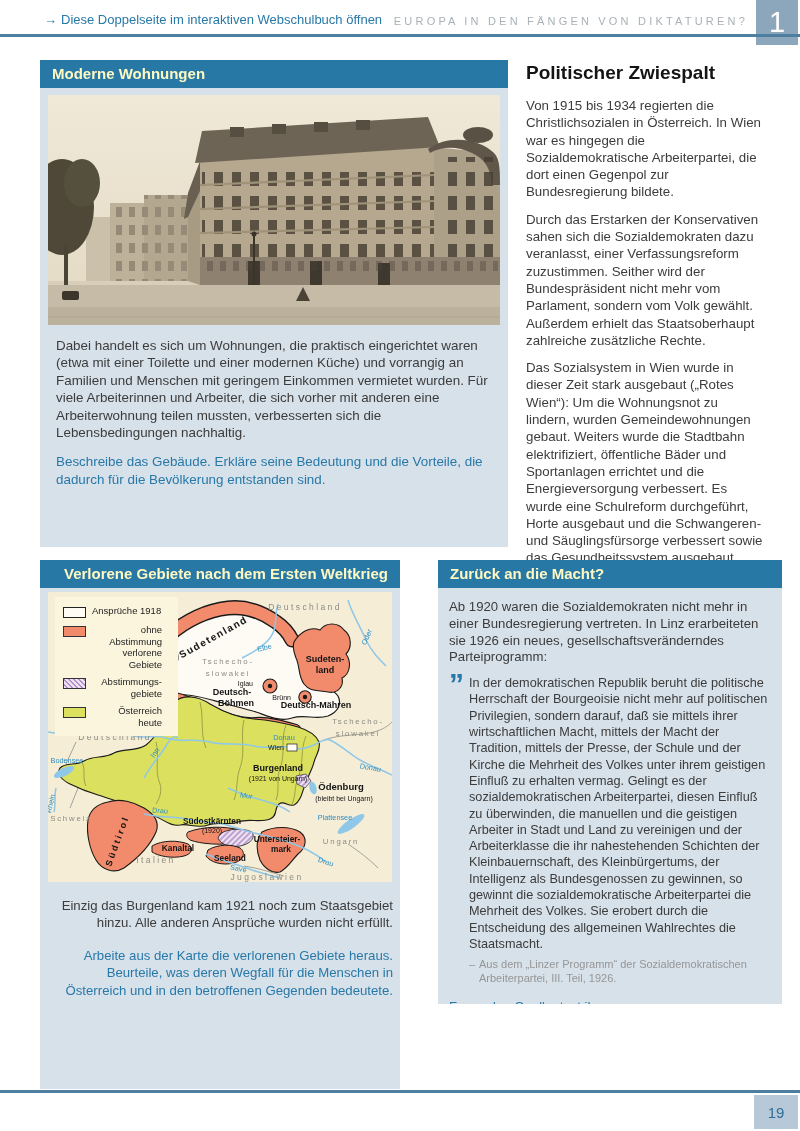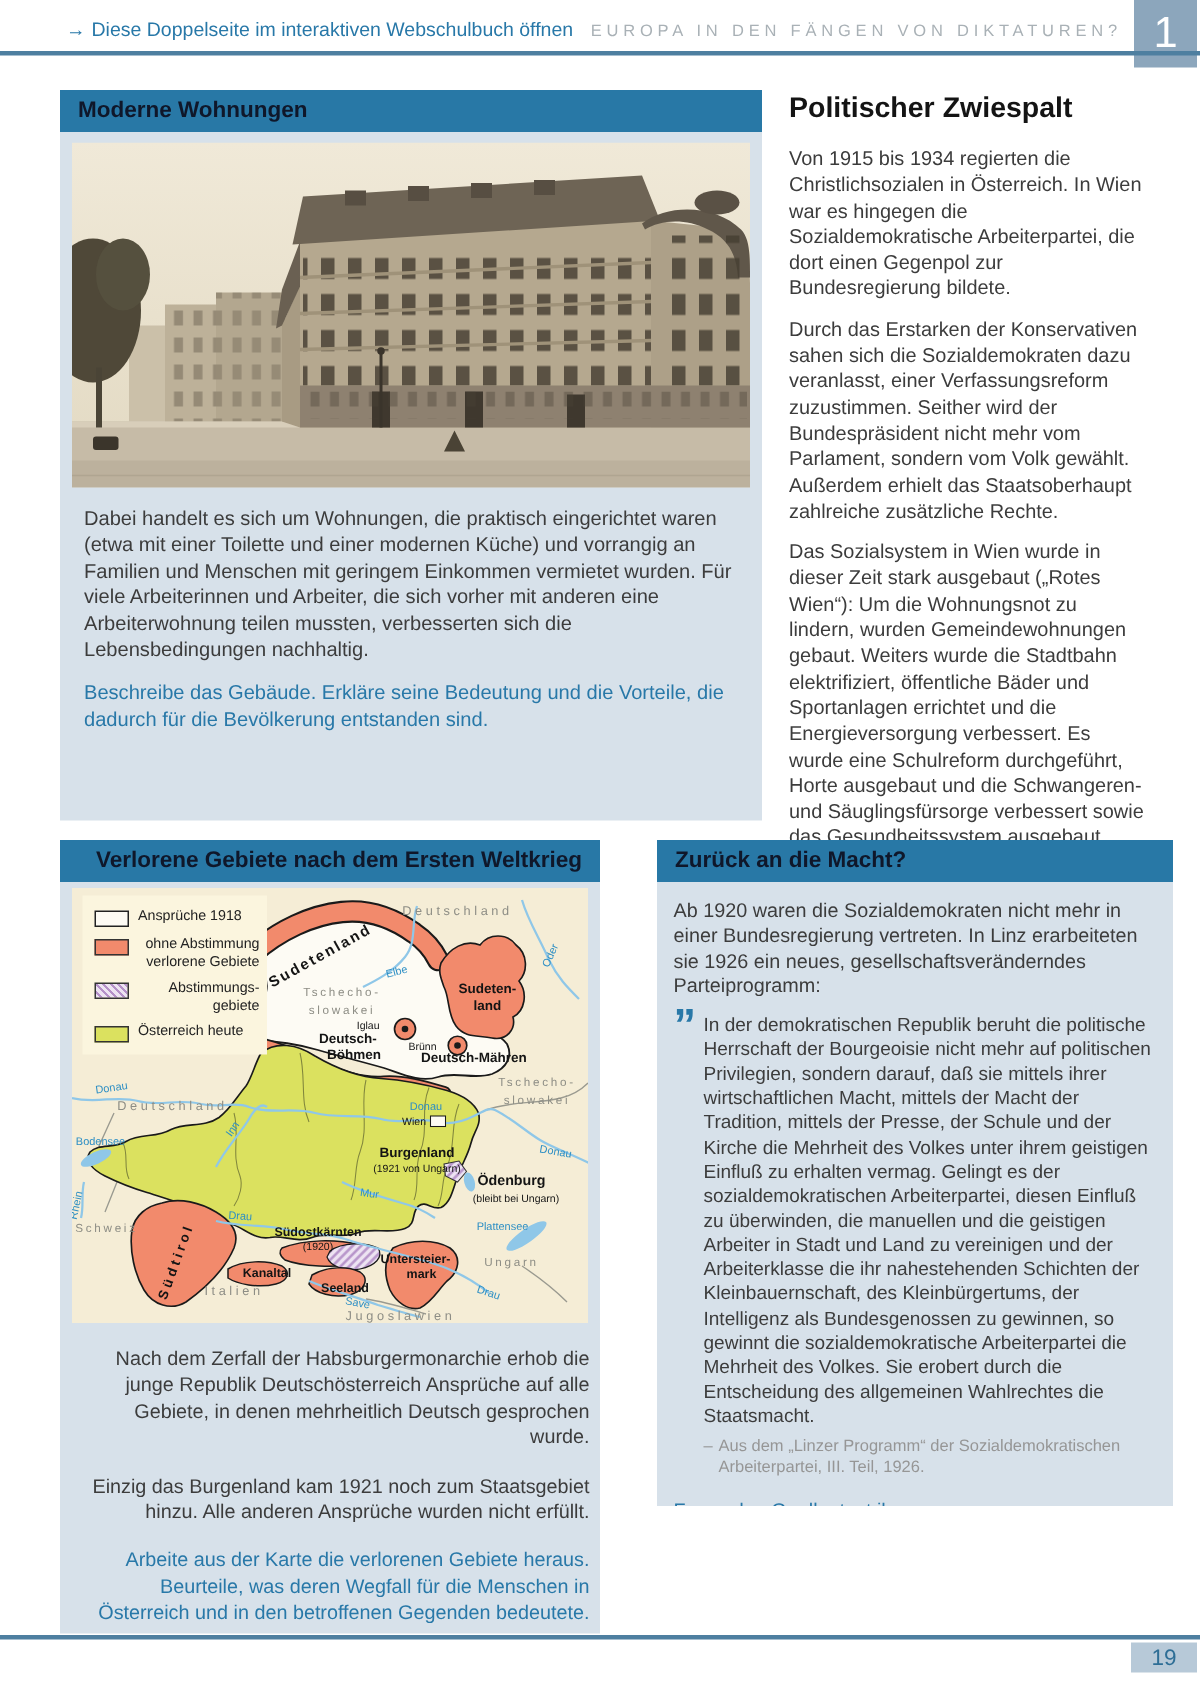--- a/index.html
+++ b/index.html
@@ -12,40 +12,40 @@
             cursor:pointer;}
   .chapter-title{position:absolute;right:52px;top:15px;font-size:11px;letter-spacing:3.2px;
                  color:#a9b1b6;white-space:nowrap;}
   .chapter-num{position:absolute;left:756px;top:0;width:42px;height:45px;background:#8ca6bc;
                color:#ffffff;font-size:29px;font-weight:400;display:flex;align-items:center;
                justify-content:center;}
   .rule-top{position:absolute;left:0;top:34px;width:800px;height:3px;background:#4e7fa0;}
 
   
   .panel{position:absolute;background:#d7e1ea;box-sizing:border-box;overflow:hidden;}
-  .panel-header{background:#2878a6;color:#0f172a;font-weight:bold;font-size:15px;
+  .panel-header{background:#2878a6;color:#fef9c3;font-weight:bold;font-size:15px;
                 padding:5px 12px 6px 12px;}
   .panel-1{left:40px;top:60px;width:468px;height:487px;}
   .panel-2{left:40px;top:560px;width:360px;height:529px;text-align:right;}
   .panel-3{left:418px;top:560px;width:344px;height:444px;margin-left:20px;}
 
   .p1-text{margin:12px 14px 0 16px;font-size:13.4px;line-height:17.4px;}
   .task{color:#2878a8;}
   .photo-svg{display:block;margin:7px 8px 0 8px;}
 
   
   .col-right{position:absolute;left:526px;top:62px;width:237px;}
   .col-right h2{margin:0 0 13px 0;font-size:19px;color:#141414;font-family:"Liberation Sans",sans-serif;}
   .col-right p{margin:0 0 10px 0;font-size:13.3px;line-height:17.3px;}
 
   
   .map-wrap{position:relative;margin:4px 8px 0 8px;width:344px;height:290px;}
   .map-wrap svg{display:block;}
   .legend{position:absolute;left:7px;top:5px;width:123px;background:#fbf5de;
-          padding:8px 5px 8px 8px;box-sizing:border-box;}
+          padding:8px 16px 8px 8px;box-sizing:border-box;}
   .legend-item{display:flex;margin-bottom:6px;}
   .legend-item:last-child{margin-bottom:0;}
   .swatch{flex:0 0 21px;height:9px;margin:2px 6px 0 0;border:1px solid #333;}
   .sw-claims{background:#fdfbf4;border:1.4px solid #222;}
   .sw-lost{background:#f28a6c;}
   .sw-pleb{background:repeating-linear-gradient(45deg,#ede3f2 0 2px,#b490c8 2px 3.5px);}
   .sw-austria{background:#dbe15f;}
   .legend-label{font-size:9.5px;line-height:11.5px;color:#222;}
 
   .p2-text{margin:15px 7px 0 16px;font-size:13.2px;line-height:17.4px;}
@@ -63,21 +63,21 @@
   svg text{font-family:"Liberation Sans",sans-serif;}
   .mlC{fill:#8d8d85;font-size:8.5px;letter-spacing:2.4px;text-anchor:middle;}
   .mlC2{fill:#8d8d85;font-size:7.8px;letter-spacing:1.8px;text-anchor:middle;}
   .mlB{fill:#141414;font-weight:bold;font-size:9px;text-anchor:middle;}
   .mlB2{fill:#141414;font-weight:bold;font-size:8.3px;text-anchor:middle;}
   .mlS{fill:#141414;font-size:7px;text-anchor:middle;}
   .mlW{fill:#2e8fc4;font-size:7.3px;text-anchor:middle;}
 
   
   .rule-bottom{position:absolute;left:0;top:1090px;width:800px;height:3px;background:#4e7fa0;}
-  .page-num{position:absolute;left:754px;top:1095px;width:44px;height:20px;background:#b7c9d8;
+  .page-num{position:absolute;left:754px;top:1095px;width:44px;height:34px;background:#b7c9d8;
             color:#2e6e96;font-size:15px;display:flex;align-items:center;justify-content:center;}
 </style>
 </head>
 <body>
 
 <div class="page">
 
   <span class="top-arrow">→</span>
   <a class="top-link">Diese Doppelseite im interaktiven Webschulbuch öffnen</a>
   <div class="chapter-title">EUROPA IN DEN FÄNGEN VON DIKTATUREN?</div>
@@ -294,21 +294,20 @@
           <span class="swatch sw-pleb"></span>
           <span class="legend-label">Abstimmungs­gebiete</span>
         </div>
         <div class="legend-item">
           <span class="swatch sw-austria"></span>
           <span class="legend-label">Österreich heute</span>
         </div>
       </div>
     </div>
 
-    <p class="p2-text">Nach dem Zerfall der Habsburgermonarchie erhob die junge Republik Deutschösterreich Ansprüche auf alle Gebiete, in denen mehrheitlich Deutsch gesprochen wurde.</p>
     <p class="p2-text">Einzig das Burgenland kam 1921 noch zum Staatsgebiet hinzu. Alle anderen Ansprüche wurden nicht erfüllt.</p>
     <p class="p2-text task">Arbeite aus der Karte die verlorenen Gebiete heraus. Beurteile, was deren Wegfall für die Menschen in Österreich und in den betroffenen Gegenden bedeutete.</p>
   </div>
 
   <div class="panel panel-3">
     <div class="panel-header">Zurück an die Macht?</div>
     <p class="p3-text">Ab 1920 waren die Sozialdemokraten nicht mehr in einer Bundesregierung vertreten. In Linz erarbeiteten sie 1926 ein neues, gesellschaftsveränderndes Parteiprogramm:</p>
     <div class="quote-row">
       <span class="quote-mark">”</span>
       <span class="quote-body">In der demokratischen Republik beruht die politische Herrschaft der Bourgeoisie nicht mehr auf politischen Privilegien, sondern darauf, daß sie mittels ihrer wirtschaftlichen Macht, mittels der Macht der Tradition, mittels der Presse, der Schule und der Kirche die Mehrheit des Volkes unter ihrem geistigen Einfluß zu erhalten vermag. Gelingt es der sozialdemokratischen Arbeiterpartei, diesen Einfluß zu überwinden, die manuellen und die geistigen Arbeiter in Stadt und Land zu vereinigen und der Arbeiterklasse die ihr nahestehenden Schichten der Kleinbauernschaft, des Kleinbürgertums, der Intelligenz als Bundesgenossen zu gewinnen, so gewinnt die sozialdemokratische Arbeiterpartei die Mehrheit des Volkes. Sie erobert durch die Entscheidung des allgemeinen Wahlrechtes die Staatsmacht.</span>

